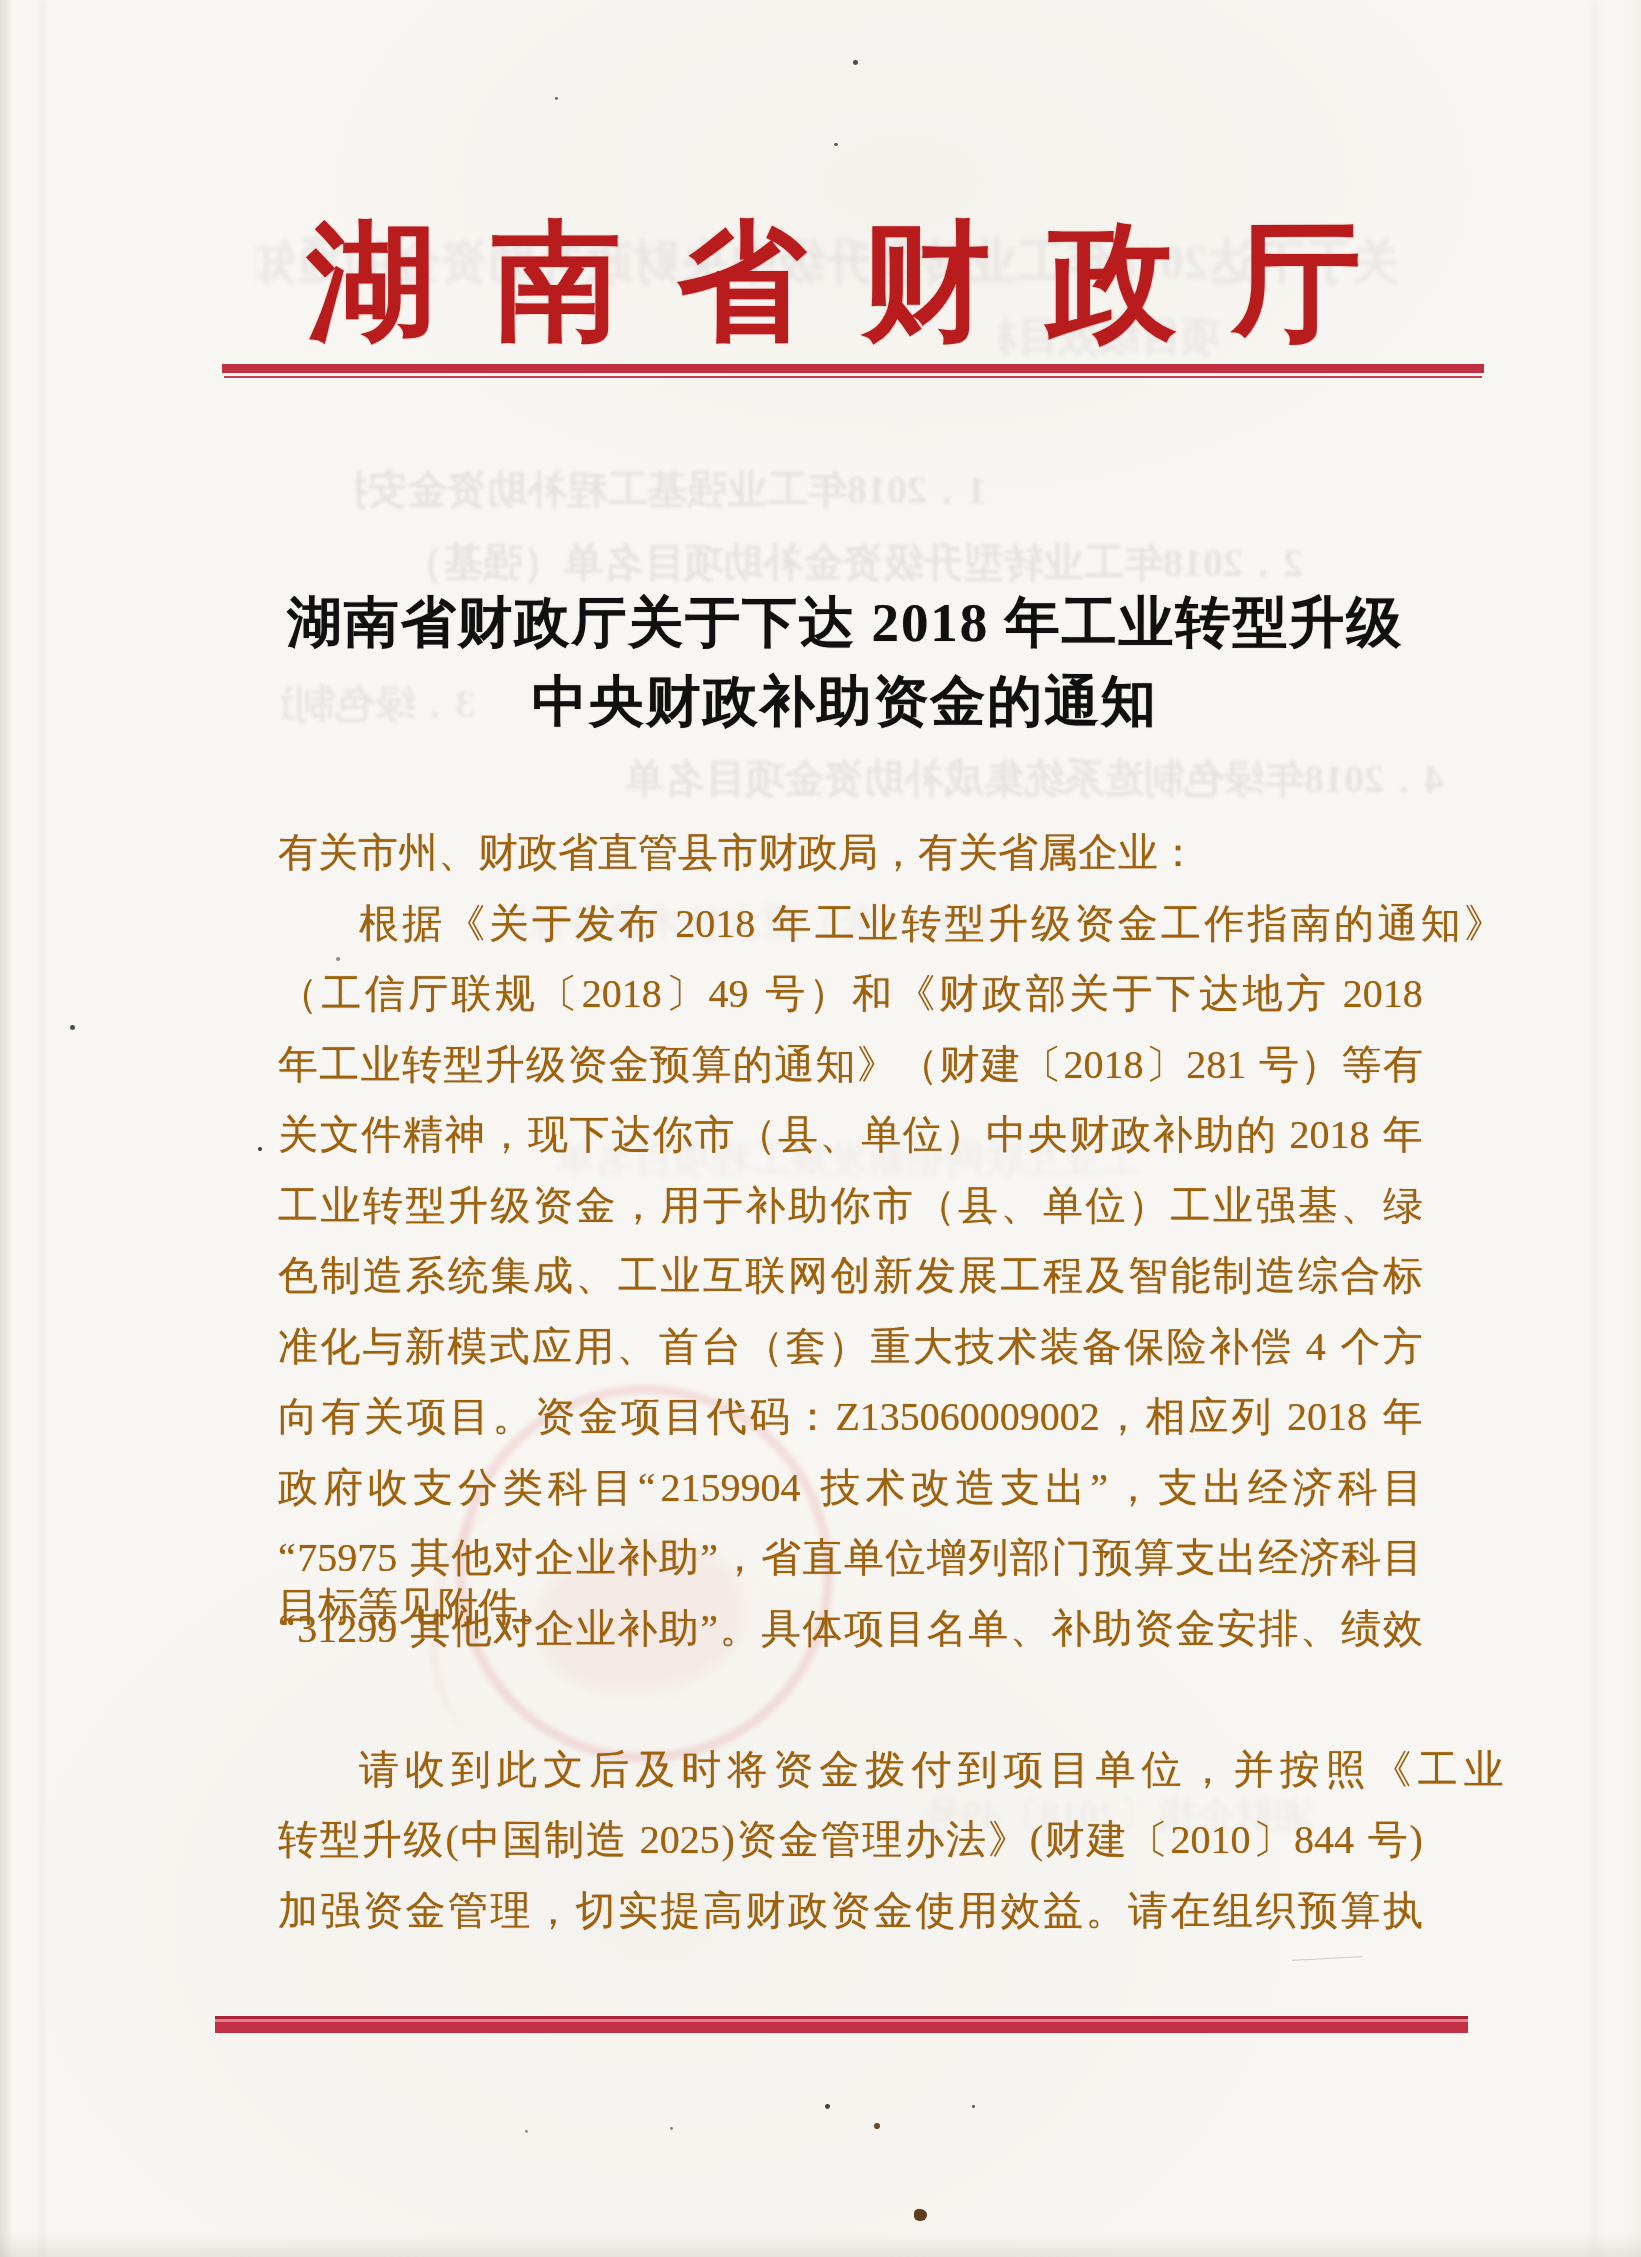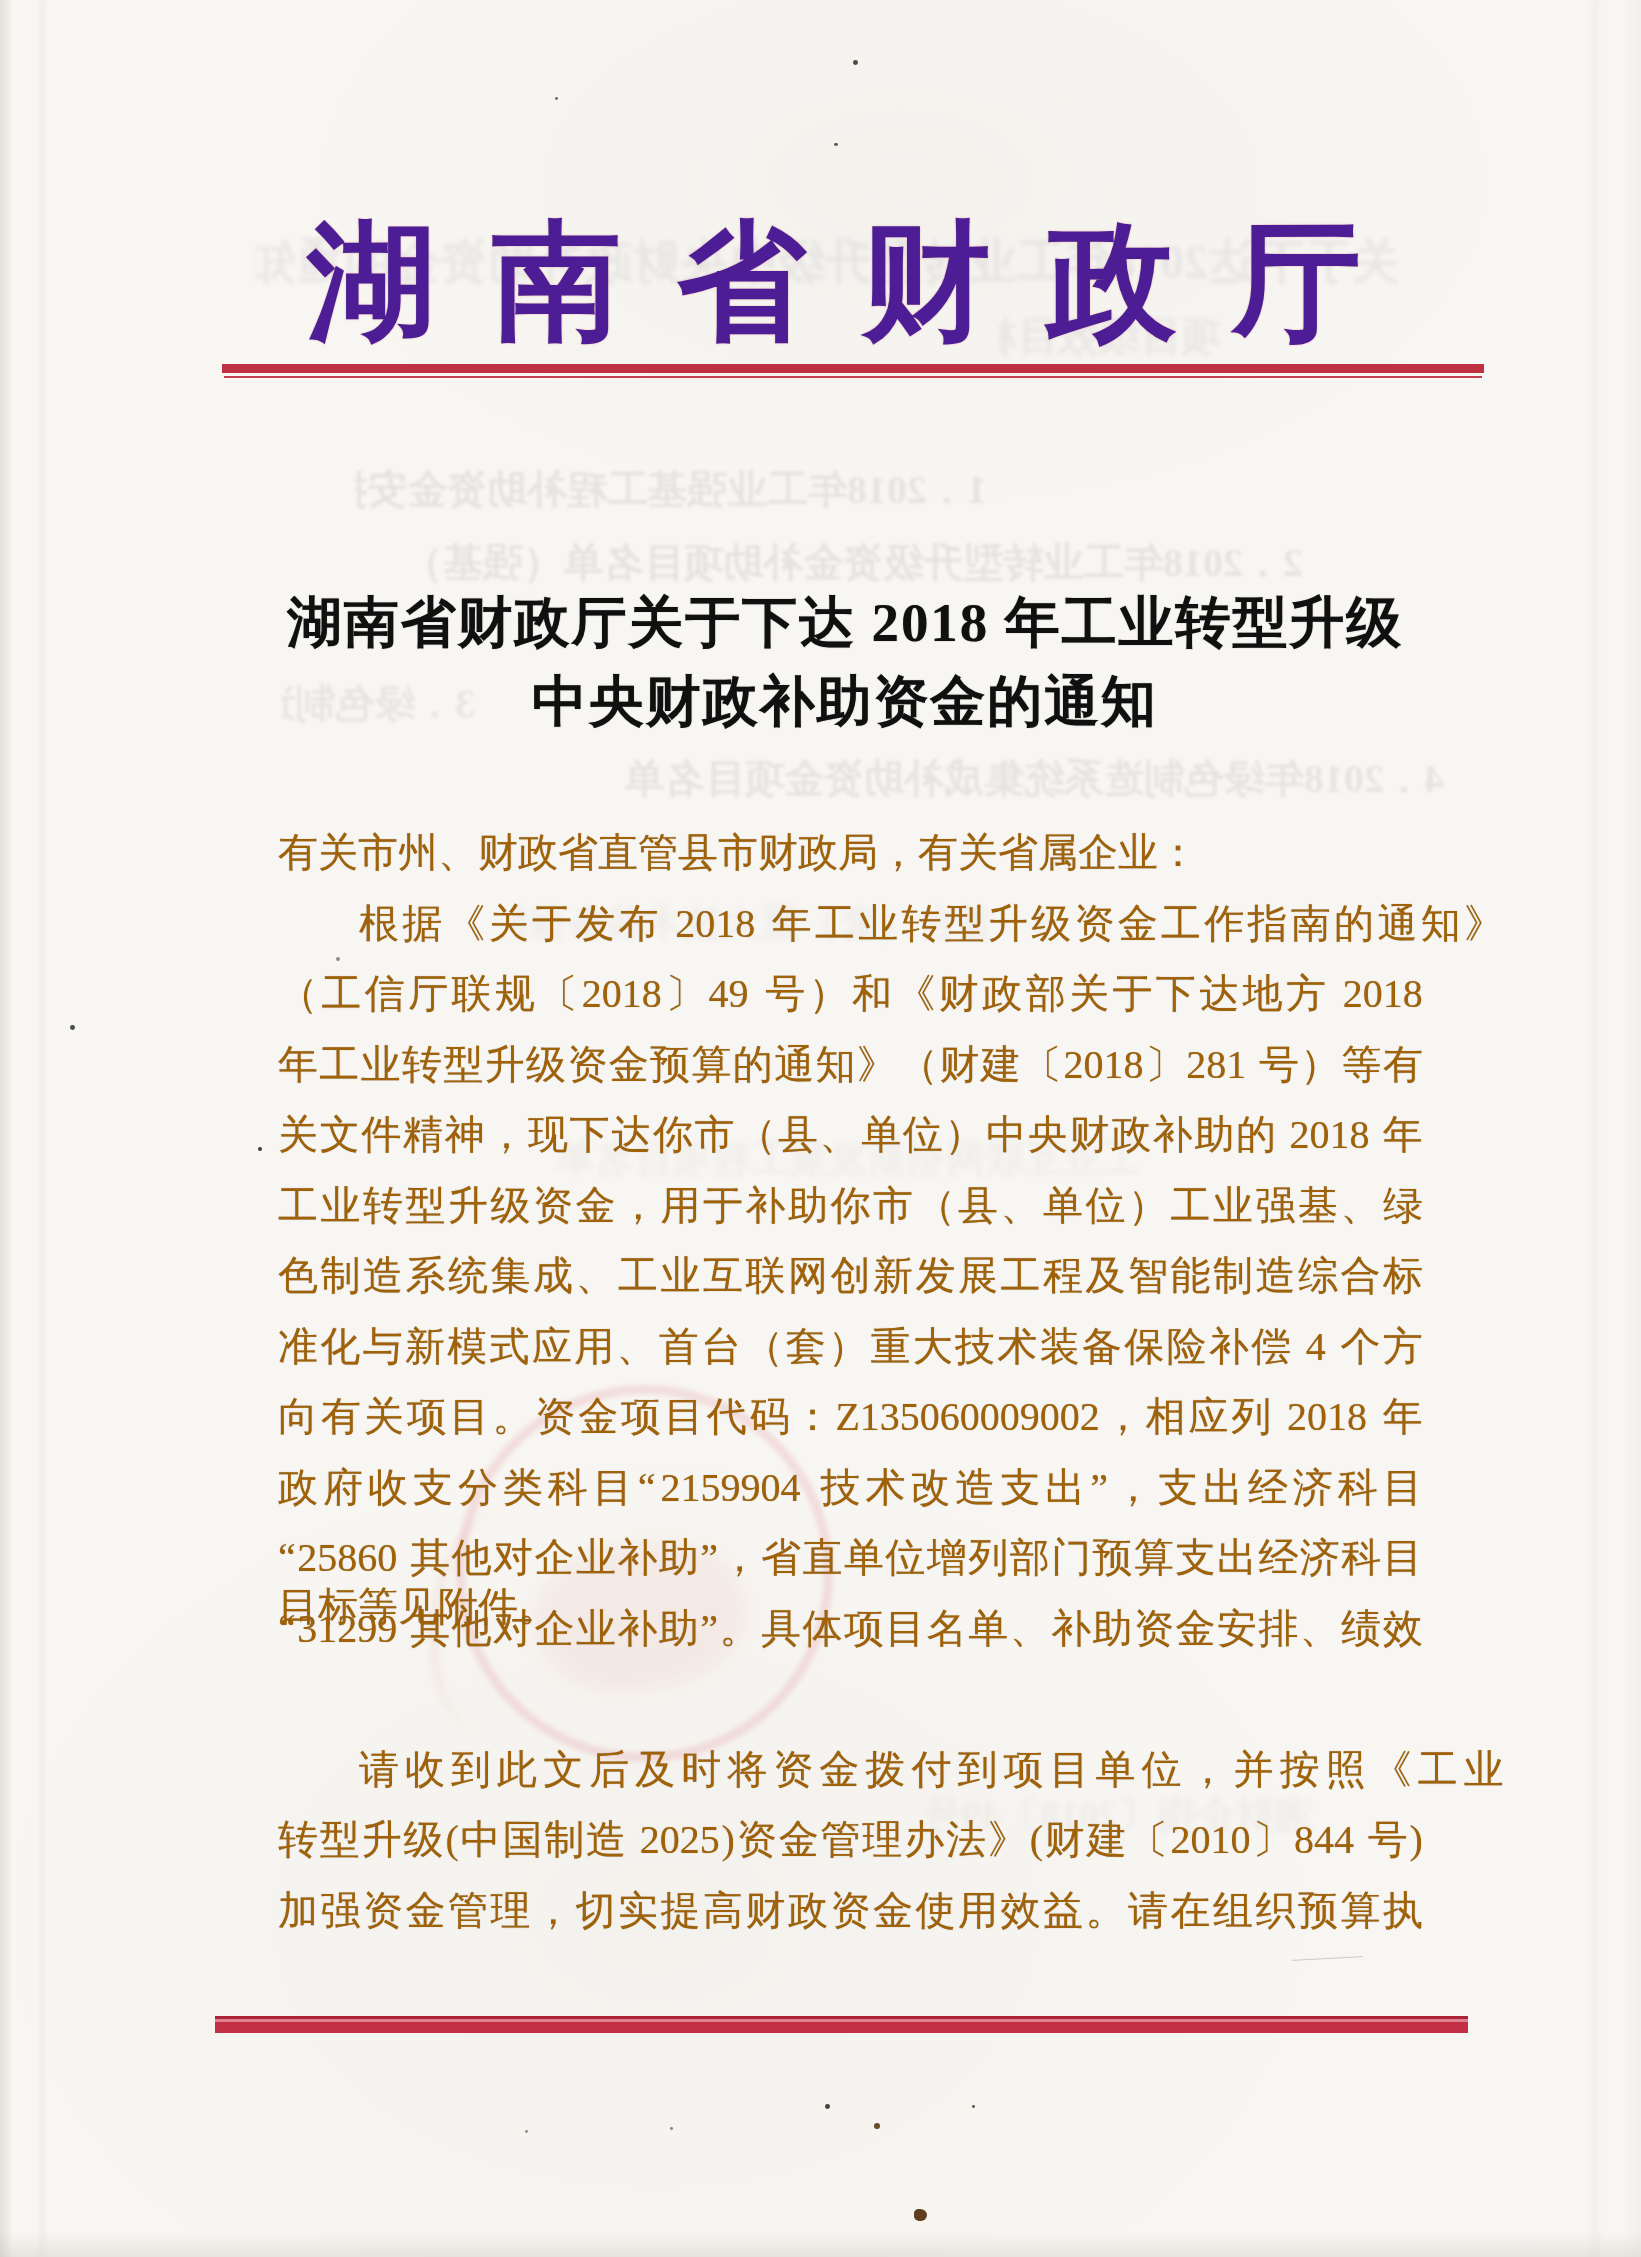--- a/index.html
+++ b/index.html
@@ -23,21 +23,21 @@
       radial-gradient(966px 676px at 40% 85%, rgba(210,205,197,.10), rgba(210,205,197,0) 70%);
   }
   .streak{position:absolute;top:0;height:2257px;pointer-events:none;}
   .streak.a{left:39px;width:5.8px;background:rgba(178,172,164,.10);filter:blur(1.9px);}
   .streak.b{left:1591px;width:7.7px;background:rgba(178,172,164,.07);filter:blur(2.9px);}
 
   
   .agency{
     position:absolute;left:307px;top:218px;
     font-size:129px;line-height:129px;font-weight:bold;white-space:nowrap;
-    letter-spacing:56px;color:#4c1d95;
+    letter-spacing:56px;color:#b91c1c;
     text-shadow:0 0 1.9px rgba(196,59,54,.38);
   }
   .rule-top{position:absolute;left:222px;top:364px;width:1262px;height:8.7px;background:#bf3040;}
   .rule-top-thin{position:absolute;left:1.9px;top:11.6px;width:1258px;height:2.9px;background:#c4404e;}
 
   .docnum{
     position:absolute;left:988px;top:466px;width:415px;
     font-size:40px;line-height:46px;color:#212121;white-space:nowrap;
     text-shadow:0 0 1px rgba(33,33,33,.4);
   }
@@ -379,21 +379,21 @@
         <span>，</span>
         <span>支</span>
         <span>出</span>
         <span>经</span>
         <span>济</span>
         <span>科</span>
         <span>目</span>
       </div>
       <div class="bline just" style="top: 1533px;">
         <span>“</span>
-        <span>25860</span>
+        <span>75975</span>
         <span> </span>
         <span>其</span>
         <span>他</span>
         <span>对</span>
         <span>企</span>
         <span>业</span>
         <span>补</span>
         <span>助</span>
         <span>”</span>
         <span>，</span>

